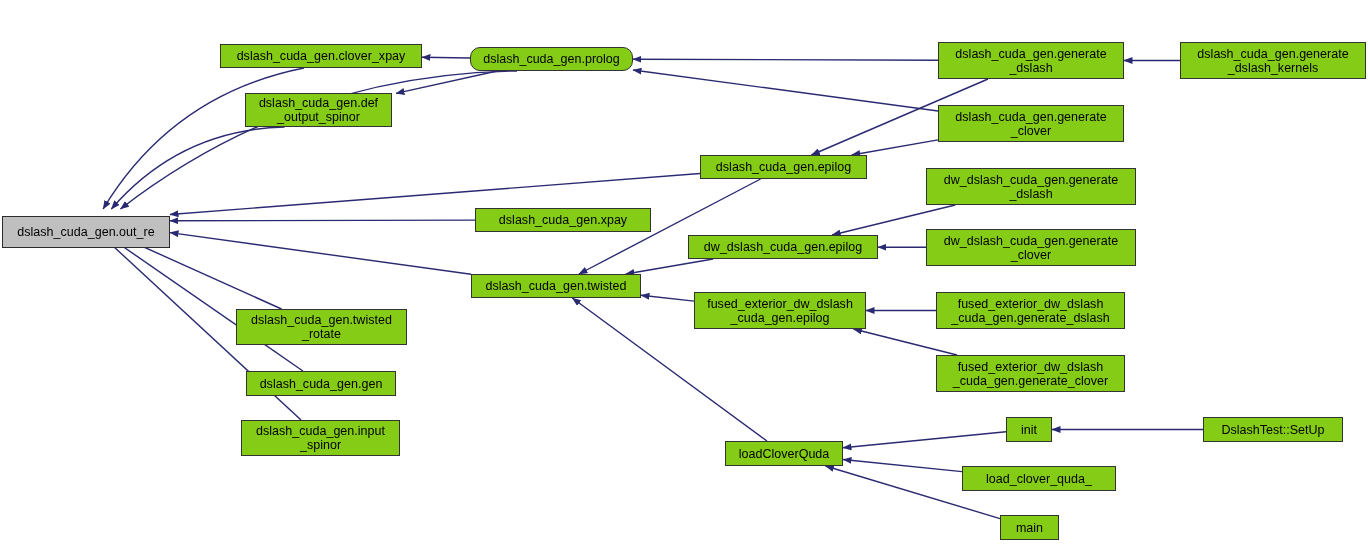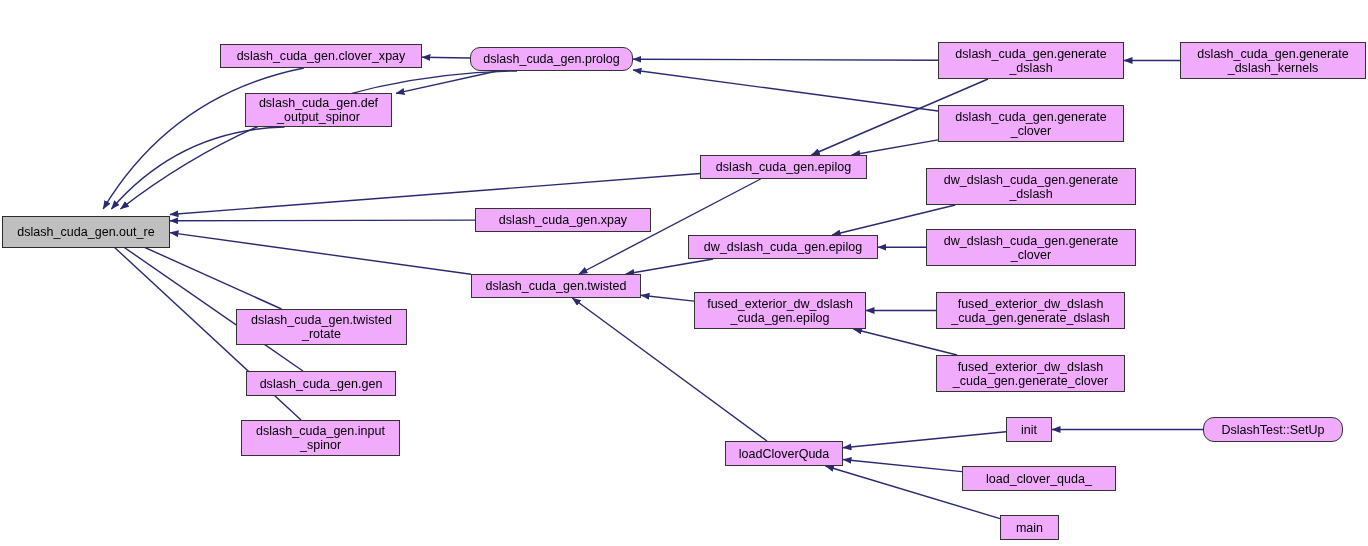--- a/index.html
+++ b/index.html
@@ -20,21 +20,21 @@
     left: 0;
     top: 0;
     width: 1368px;
     height: 546px;
     pointer-events: none;
   }
   .node {
     position: absolute;
     box-sizing: border-box;
     border: 1px solid #333333;
-    background: #f0abfc;
+    background: #84cc16;
     color: #000000;
     font-size: 12.5px;
     line-height: 14px;
     display: flex;
     align-items: center;
     justify-content: center;
     text-align: center;
     white-space: pre-line;
     letter-spacing: 0.02px;
     z-index: 2;
@@ -111,17 +111,17 @@
       <div class="node" style="left: 926px; top: 229px; width: 210px; height: 37px;">dw_dslash_cuda_gen.generate
 _clover</div>
       <div class="node" style="left: 694px; top: 292px; width: 172px; height: 37px;">fused_exterior_dw_dslash
 _cuda_gen.epilog</div>
       <div class="node" style="left: 936px; top: 292px; width: 189px; height: 37px;">fused_exterior_dw_dslash
 _cuda_gen.generate_dslash</div>
       <div class="node" style="left: 936px; top: 355px; width: 189px; height: 37px;">fused_exterior_dw_dslash
 _cuda_gen.generate_clover</div>
       <div class="node" style="left: 725px; top: 441px; width: 118px; height: 25px;">loadCloverQuda</div>
       <div class="node" style="left: 1006px; top: 417px; width: 46px; height: 25px;">init</div>
-      <div class="node" style="left: 1203px; top: 417px; width: 140px; height: 25px; border-radius: 11px;">DslashTest::SetUp</div>
+      <div class="node" style="left: 1203px; top: 417px; width: 140px; height: 25px;">DslashTest::SetUp</div>
       <div class="node" style="left: 962px; top: 466px; width: 154px; height: 25px;">load_clover_quda_</div>
       <div class="node" style="left: 1000px; top: 515px; width: 59px; height: 25px;">main</div>
     </div>
 </div>
 
 </body></html>

